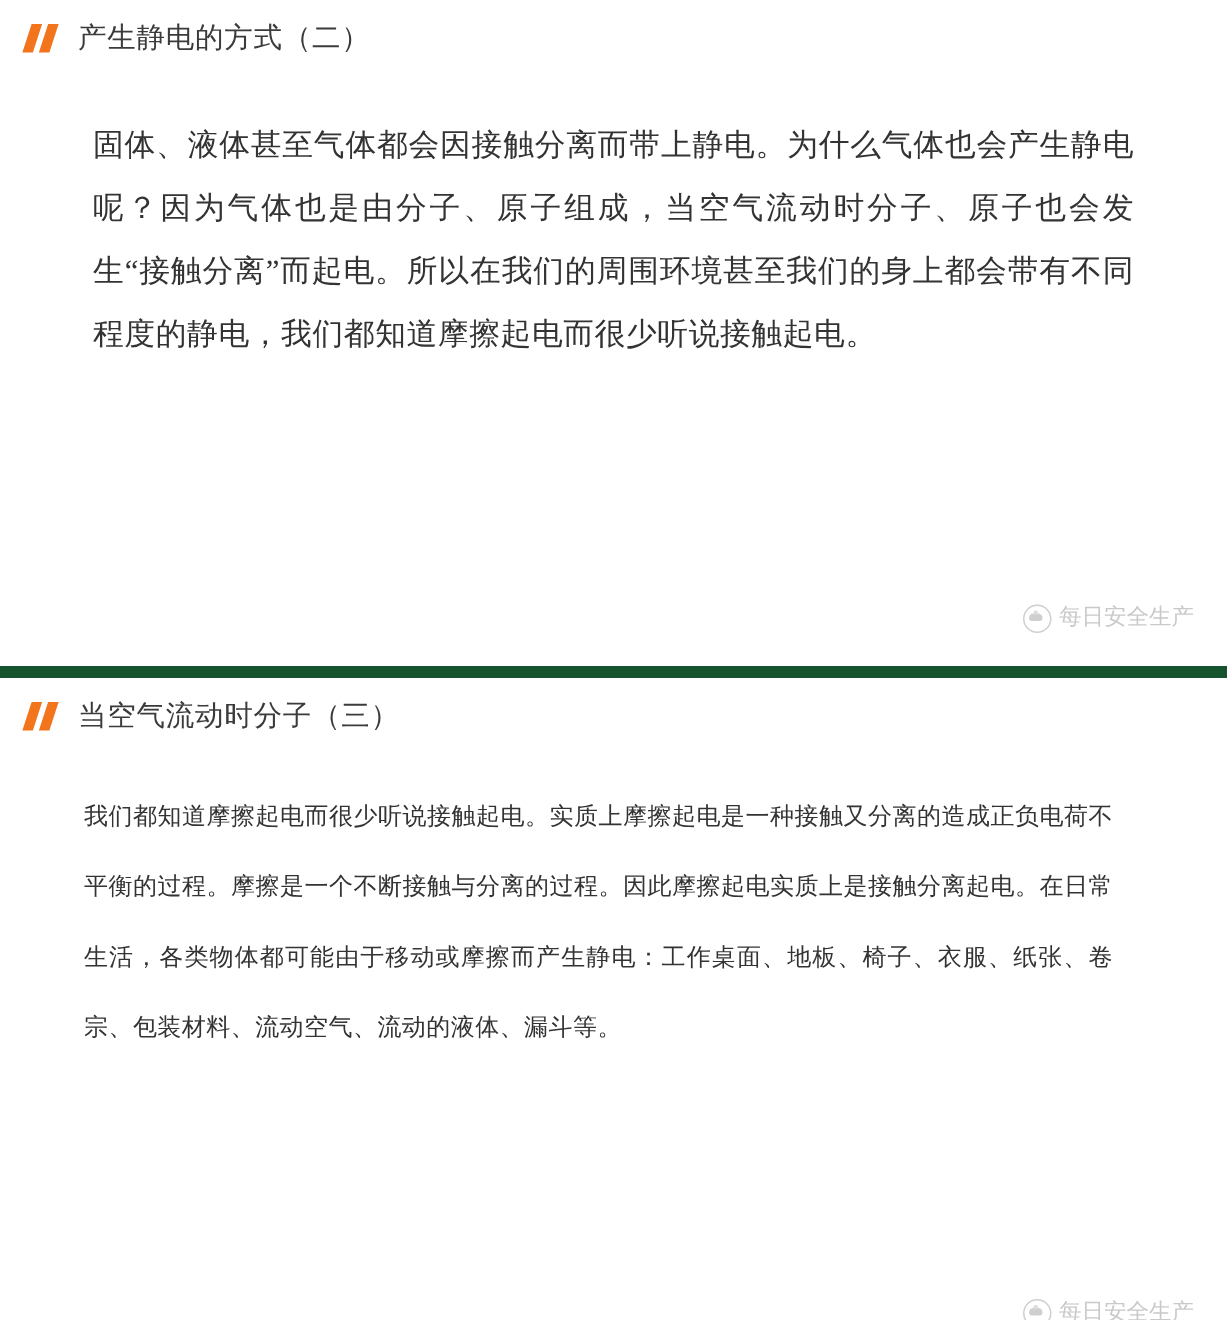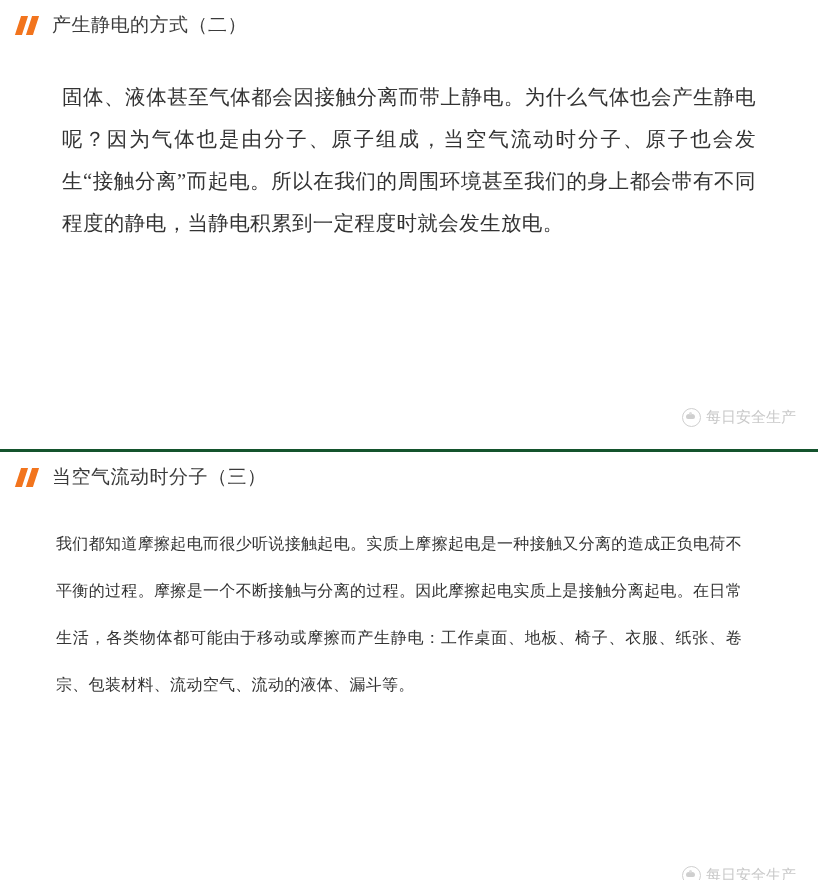--- a/index.html
+++ b/index.html
@@ -52,21 +52,21 @@
     color: #3b3b3b;
     font-family: "Liberation Serif", serif;
     white-space: nowrap;
   }
 
   
   .block-one {
     position: relative;
     height: 452px;
     box-sizing: border-box;
-    border-bottom: 3px solid #14532d;
+    border-bottom: 8px solid #14532d;
   }
   .block-two {
     position: relative;
     height: 425px;
     box-sizing: border-box;
   }
 
   .body-text {
     font-family: "Liberation Serif", serif;
     color: #333333;
@@ -138,21 +138,21 @@
   <div class="block-one">
 
     <div class="section-header">
       <span class="slash-mark">
         <i></i>
           <i></i>
       </span>
       <span class="section-title">产生静电的方式（二）</span>
     </div>
 
-    <p class="body-text para-one">固体、液体甚至气体都会因接触分离而带上静电。为什么气体也会产生静电呢？因为气体也是由分子、原子组成，当空气流动时分子、原子也会发生“接触分离”而起电。所以在我们的周围环境甚至我们的身上都会带有不同程度的静电，当静电积累到一定程度时就会发生放电。</p>
+    <p class="body-text para-one">固体、液体甚至气体都会因接触分离而带上静电。为什么气体也会产生静电呢？因为气体也是由分子、原子组成，当空气流动时分子、原子也会发生“接触分离”而起电。所以在我们的周围环境甚至我们的身上都会带有不同程度的静电，我们都知道摩擦起电而很少听说接触起电。</p>
 
     <div class="watermark wm-one">
       <span class="wm-icon"></span>
       <span class="wm-text">每日安全生产</span>
     </div>
 
   </div>
 
   <div class="block-two">
 

